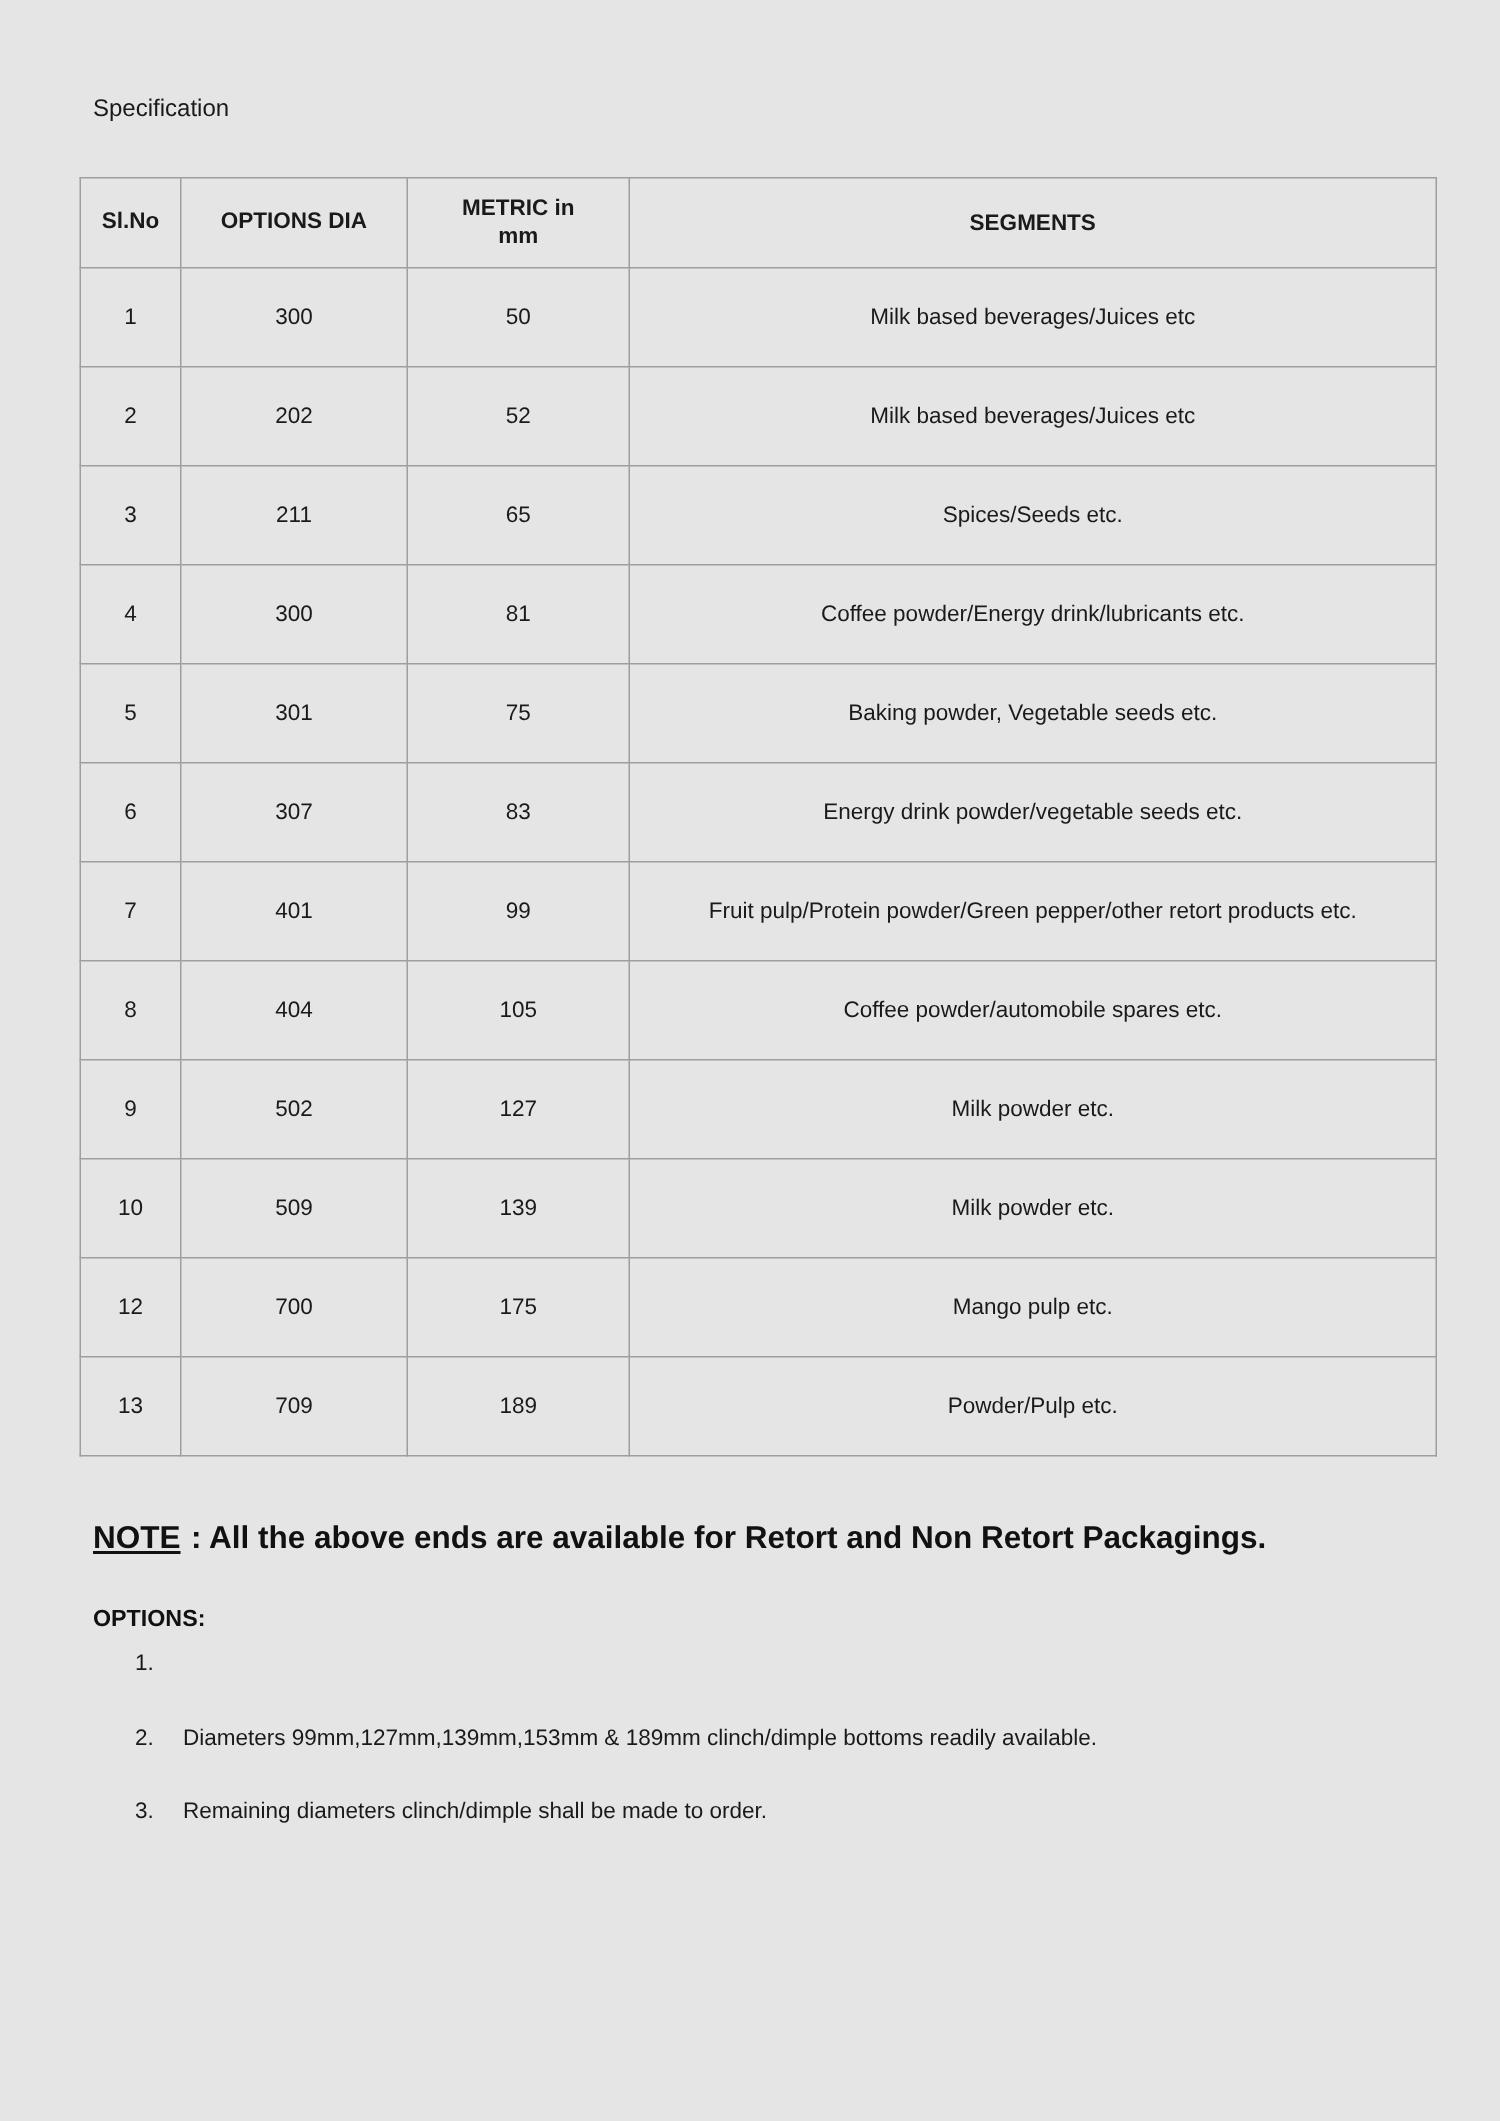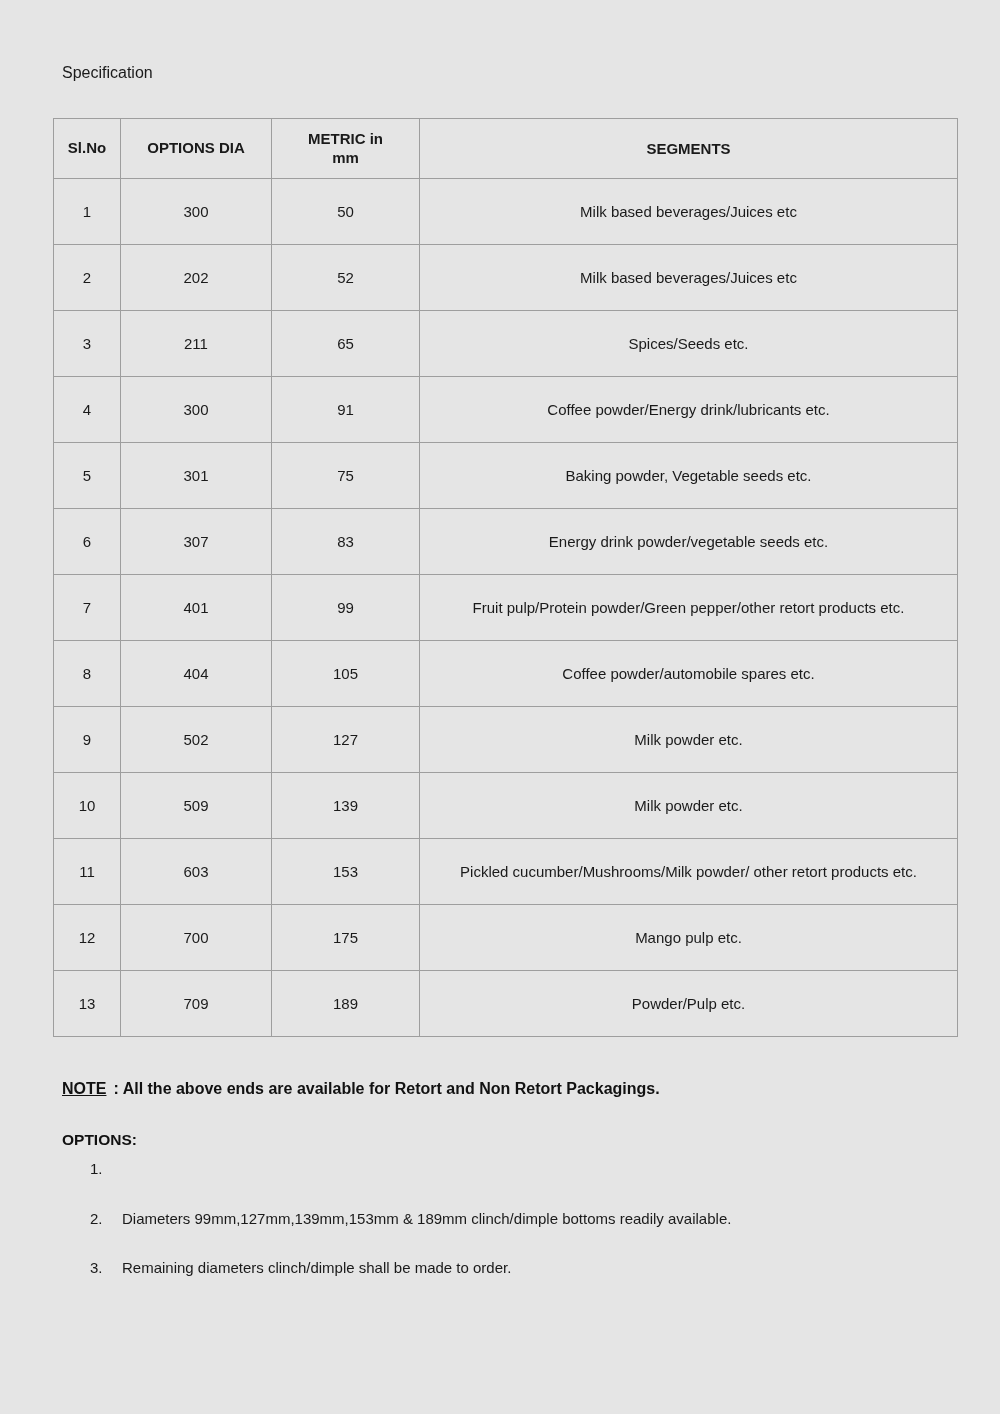--- a/index.html
+++ b/index.html
@@ -35,21 +35,21 @@
   }
   .spec-table th {
     font-weight: 700;
     height: 60px;
   }
   .spec-table td { height: 66px; font-weight: 400; }
   .hdr-wrap { display: inline-block; max-width: 100px; line-height: 1.25; }
   .seg-cell div { max-width: 500px; margin: 0 auto; line-height: 1.45; }
   .note {
     margin: 43px 0 0 62px;
-    font-size: 16px;
+    font-size: 21px;
     font-weight: 700;
     color: #111111;
   }
   .note-label { text-decoration: underline; }
   .note-text { margin-left: 7px; }
   .options-heading {
     margin: 33px 0 0 62px;
     font-size: 15.5px;
     font-weight: 700;
     color: #111111;
@@ -109,21 +109,21 @@
         <td>3</td>
         <td>211</td>
         <td>65</td>
         <td class="seg-cell">
             <div>Spices/Seeds etc.</div>
           </td>
       </tr>
       <tr>
         <td>4</td>
         <td>300</td>
-        <td>91</td>
+        <td>81</td>
         <td class="seg-cell">
             <div>Coffee powder/Energy drink/lubricants  etc.</div>
           </td>
       </tr>
       <tr>
         <td>5</td>
         <td>301</td>
         <td>75</td>
         <td class="seg-cell">
             <div>Baking powder, Vegetable seeds etc.</div>
@@ -160,28 +160,20 @@
         <td class="seg-cell">
             <div>Milk powder etc.</div>
           </td>
       </tr>
       <tr>
         <td>10</td>
         <td>509</td>
         <td>139</td>
         <td class="seg-cell">
             <div>Milk powder etc.</div>
-          </td>
-      </tr>
-      <tr>
-        <td>11</td>
-        <td>603</td>
-        <td>153</td>
-        <td class="seg-cell">
-            <div>Pickled cucumber/Mushrooms/Milk powder/ other retort products etc.</div>
           </td>
       </tr>
       <tr>
         <td>12</td>
         <td>700</td>
         <td>175</td>
         <td class="seg-cell">
             <div>Mango pulp etc.</div>
           </td>
       </tr>

